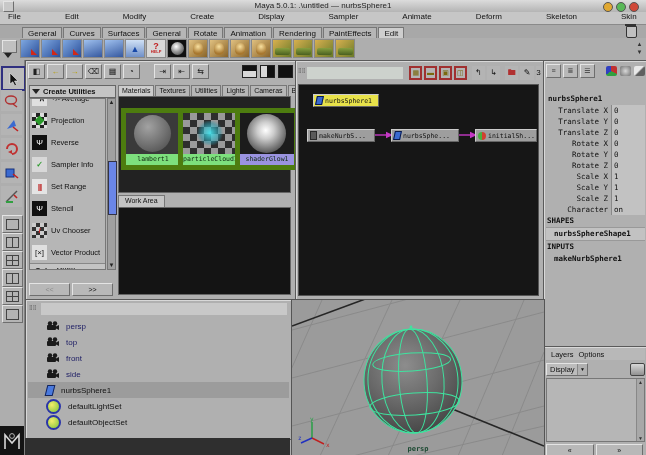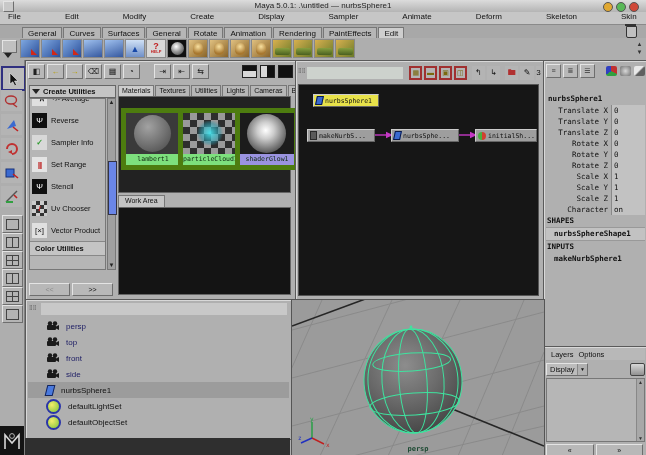--- a/index.html
+++ b/index.html
@@ -315,20 +315,24 @@
       <div class="cu-head">
           <span class="tri"></span>
           <span>Create Utilities</span>
         </div>
       <div class="cu-list">
         <div class="cu-item" style="margin-top:-12px;">
             <div class="ic ic-avg">−∧</div>
             <span>+/- Average</span>
           </div>
         <div class="cu-item">
+            <div class="ic ic-proj"></div>
+            <span>Projection</span>
+          </div>
+        <div class="cu-item">
             <div class="ic ic-dark">Ψ</div>
             <span>Reverse</span>
           </div>
         <div class="cu-item">
             <div class="ic ic-samp">✓</div>
             <span>Sampler Info</span>
           </div>
         <div class="cu-item">
             <div class="ic ic-range">|||</div>
             <span>Set Range</span>

